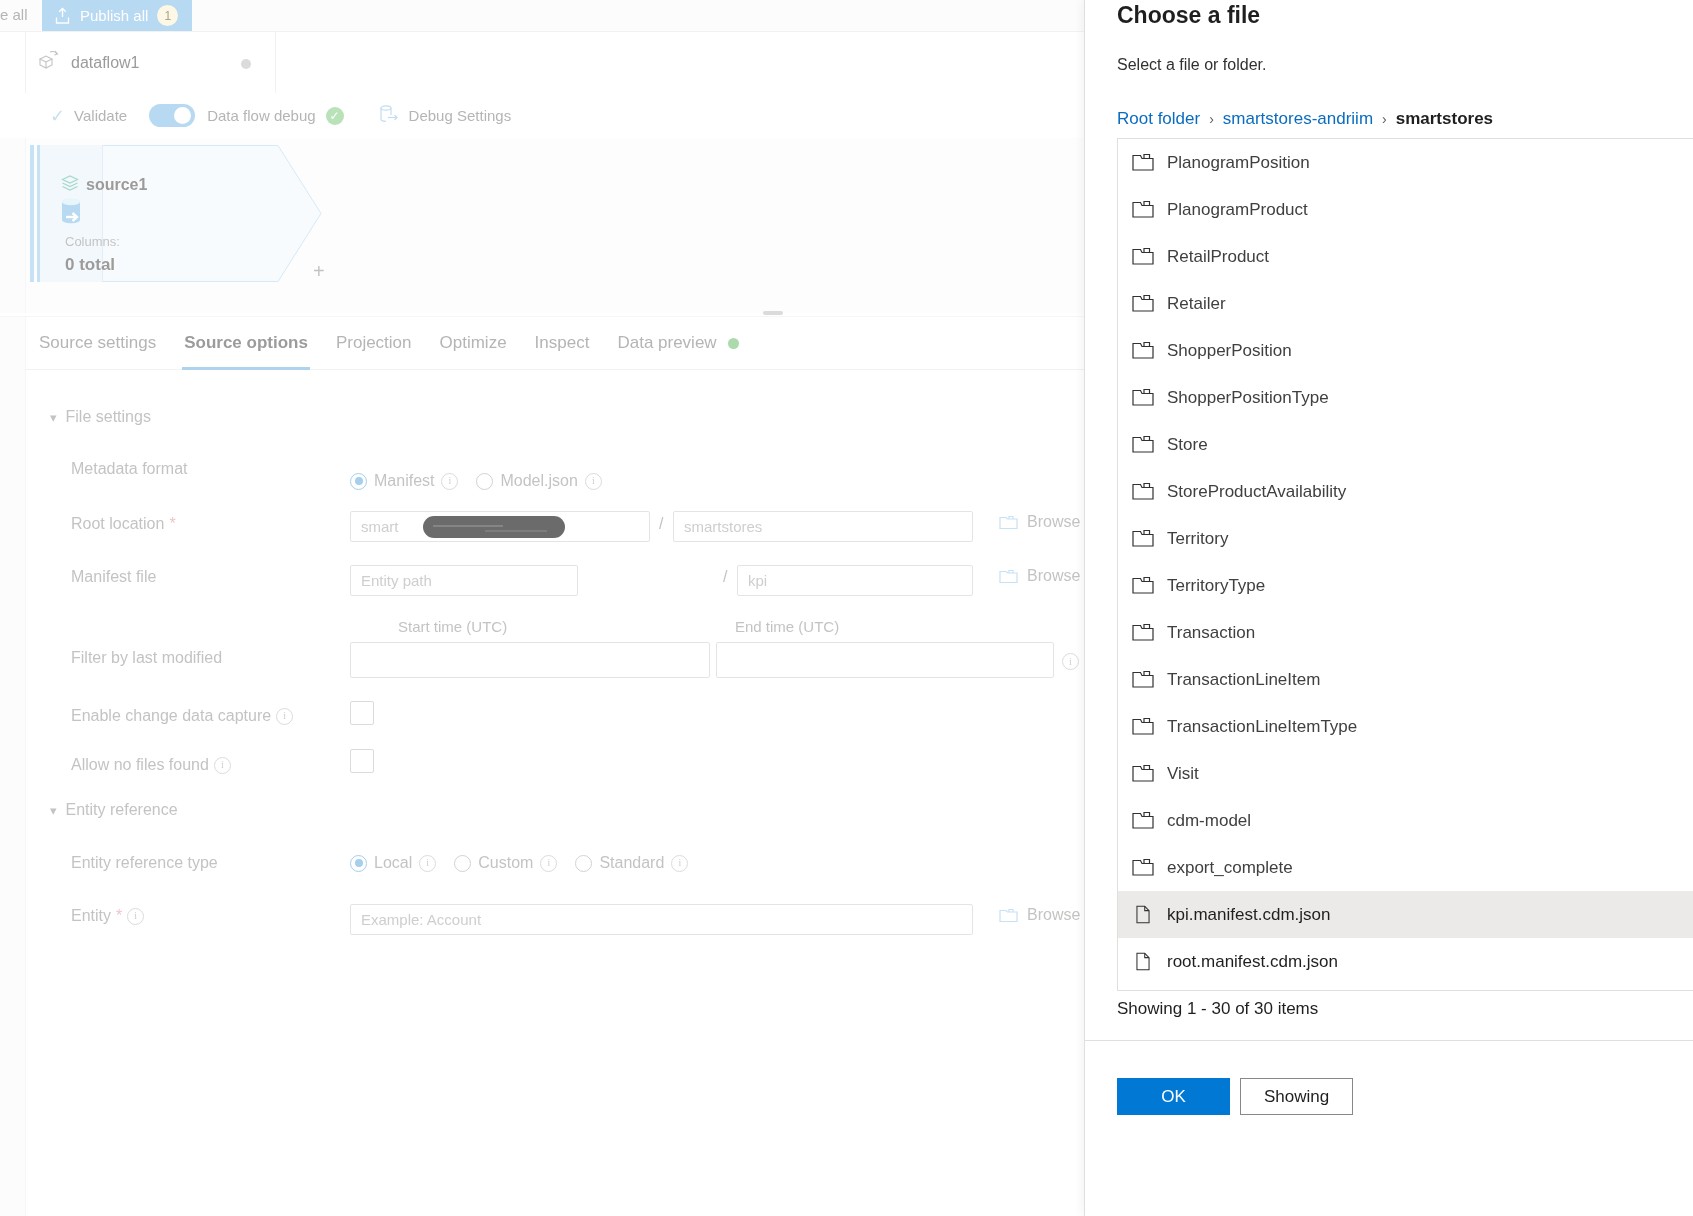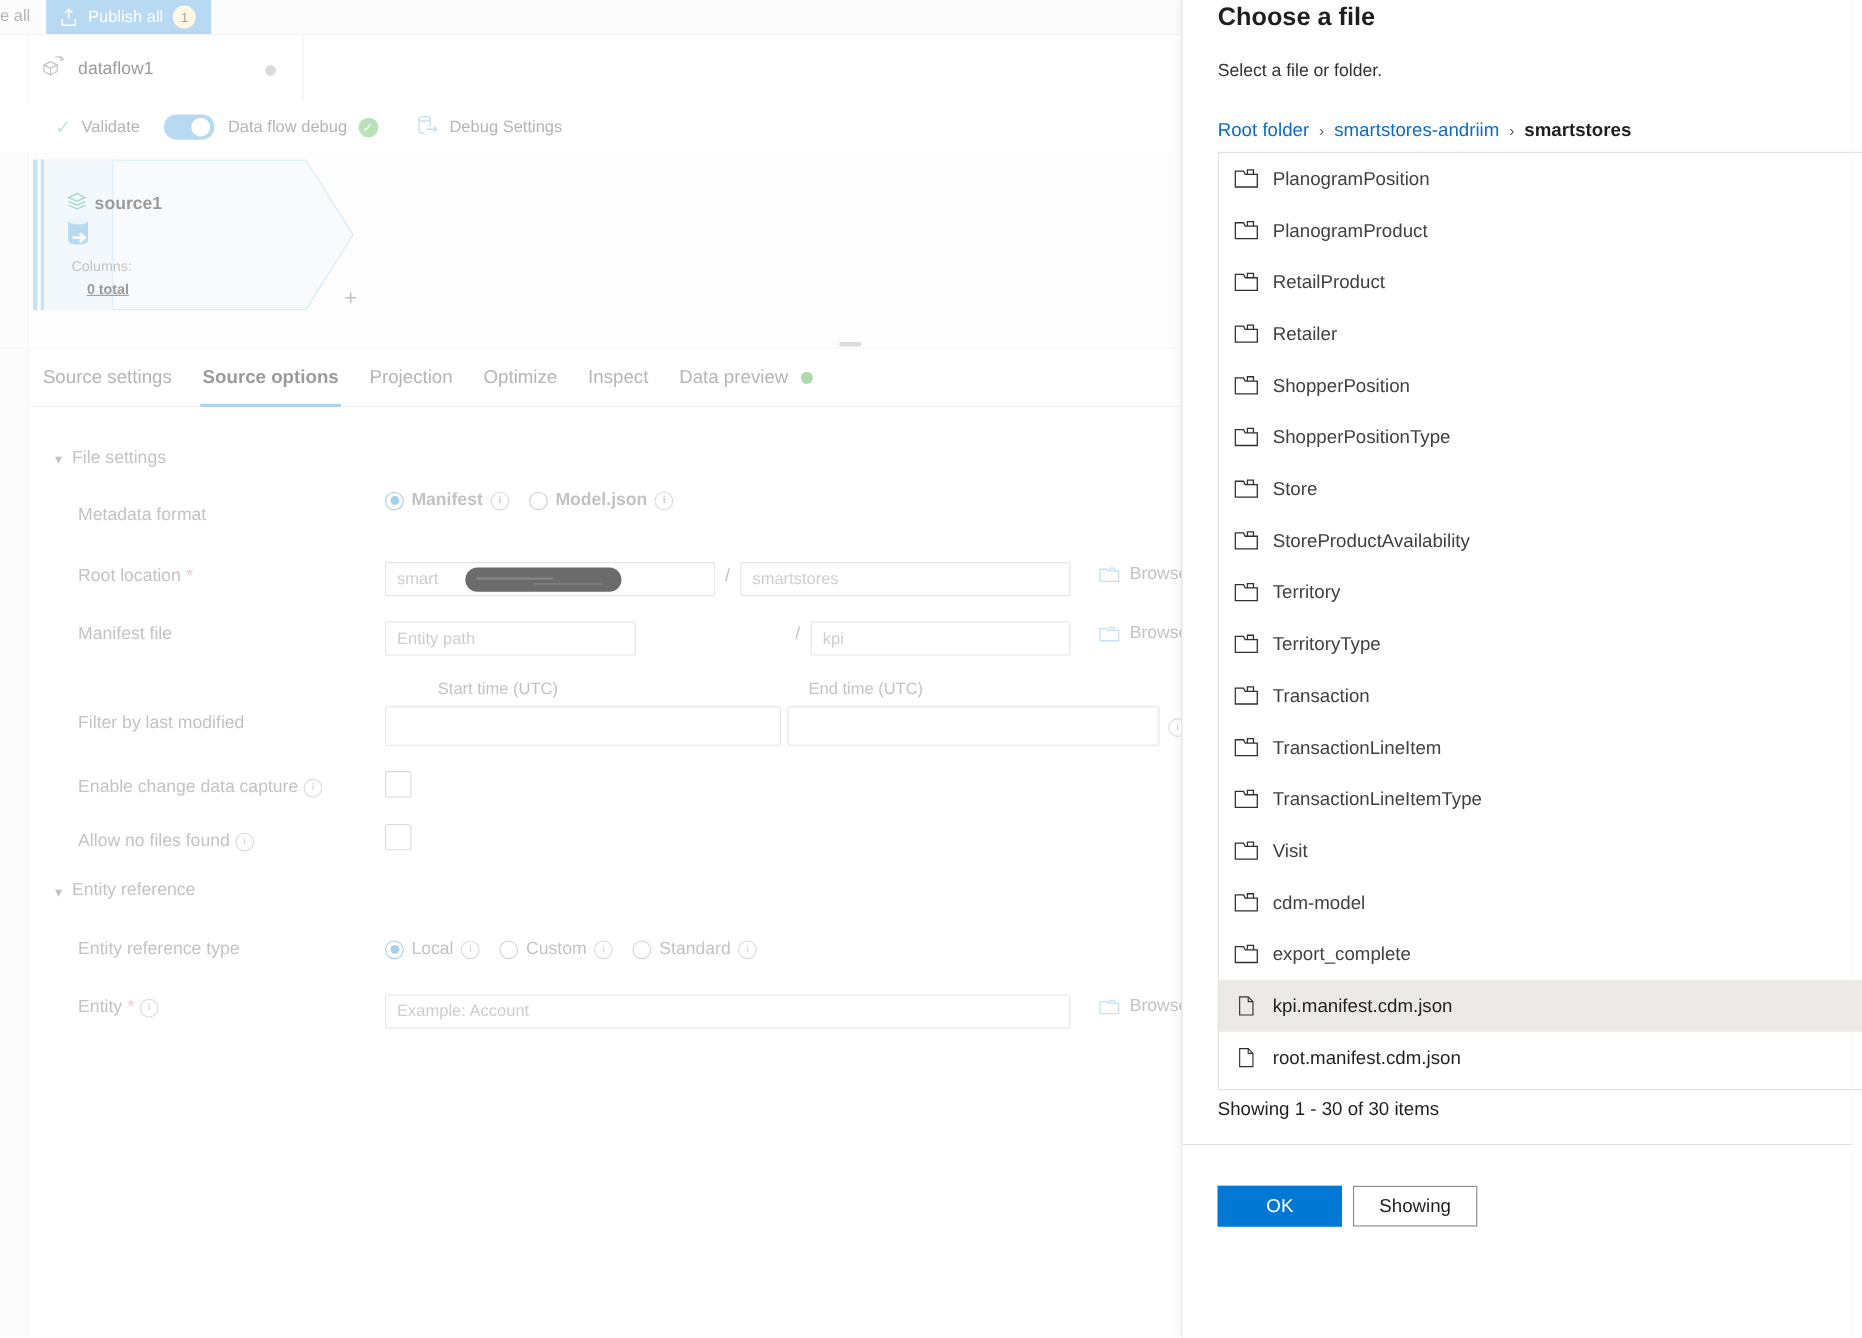--- a/index.html
+++ b/index.html
@@ -116,21 +116,21 @@
     position: absolute; left: 10px; top: 0; width: 62px; height: 137px;
     background: #ecf5fc; border-right: 1px solid #cfe4f4;
     display: flex; align-items: center; justify-content: center;
   }
   .node-title {
     position: absolute; left: 30px; top: 28px;
     display: flex; align-items: center; gap: 6px;
     font-size: 16px; color: #605e5c; font-weight: 600;
   }
   .node-cols-label { position:absolute; left: 35px; top: 89px; font-size: 13px; color:#a19f9d; }
-  .node-cols-value { position:absolute; left: 49px; top: 110px; font-size: 13px; color:#605e5c; font-weight:600;text-decoration:underline; }
+  .node-cols-value { position:absolute; left: 35px; top: 110px; font-size: 17px; color:#605e5c; font-weight:600; }
   .node-plus { position: absolute; left: 313px; top: 122px; font-size: 20px; color:#a19f9d; }
 
   
   .pane-handle {
     position: absolute; left: 763px; top: 311px; width: 20px; height: 4px;
     border-radius: 2px; background: #c8c6c4;
   }
   .pane {
     position: absolute; left: 0; top: 316px; width: 1100px; height: 900px;
     background: #ffffff; border-top: 1px solid #f3f2f1;
@@ -213,21 +213,21 @@
     content:""; position:absolute; left:10px; top:9px; width: 70px; height:2px;
     background: rgba(255,255,255,.18);
   }
   .redact::after {
     content:""; position:absolute; left:62px; top:14px; width: 62px; height:2px;
     background: rgba(255,255,255,.12);
   }
 
   
   .panel {
-    position: absolute; right: 10px; top: 0; width: 608px; height: 1216px;
+    position: absolute; right: 0; top: 0; width: 608px; height: 1216px;
     background: #ffffff;
     border-left: 1px solid #e1dfdd;
     box-shadow: -2px 0 10px rgba(0,0,0,0.05);
   }
   .panel-title {
     position: absolute; left: 32px; top: 2px;
     font-size: 23px; font-weight: 600; color: #201f1e;
   }
   .panel-sub {
     position: absolute; left: 32px; top: 56px;
@@ -402,21 +402,21 @@
       <div class="form">
 
         <div class="section-head" style="left:50px; top:38px;">
           <span class="chev">▾</span>
           <span>File settings</span>
         </div>
 
         <div class="row-label" style="left:50px; top:90px;">
           <span>Metadata format</span>
         </div>
-        <div class="radio-group" style="left:350px; top:76px;font-weight:bold;">
+        <div class="radio-group" style="left:350px; top:102px;">
           <label class="radio-opt">
             <span class="radio on"></span>
             <span>Manifest</span>
             <span class="info-i">i</span>
           </label>
           <label class="radio-opt">
             <span class="radio"></span>
             <span>Model.json</span>
             <span class="info-i">i</span>
           </label>

